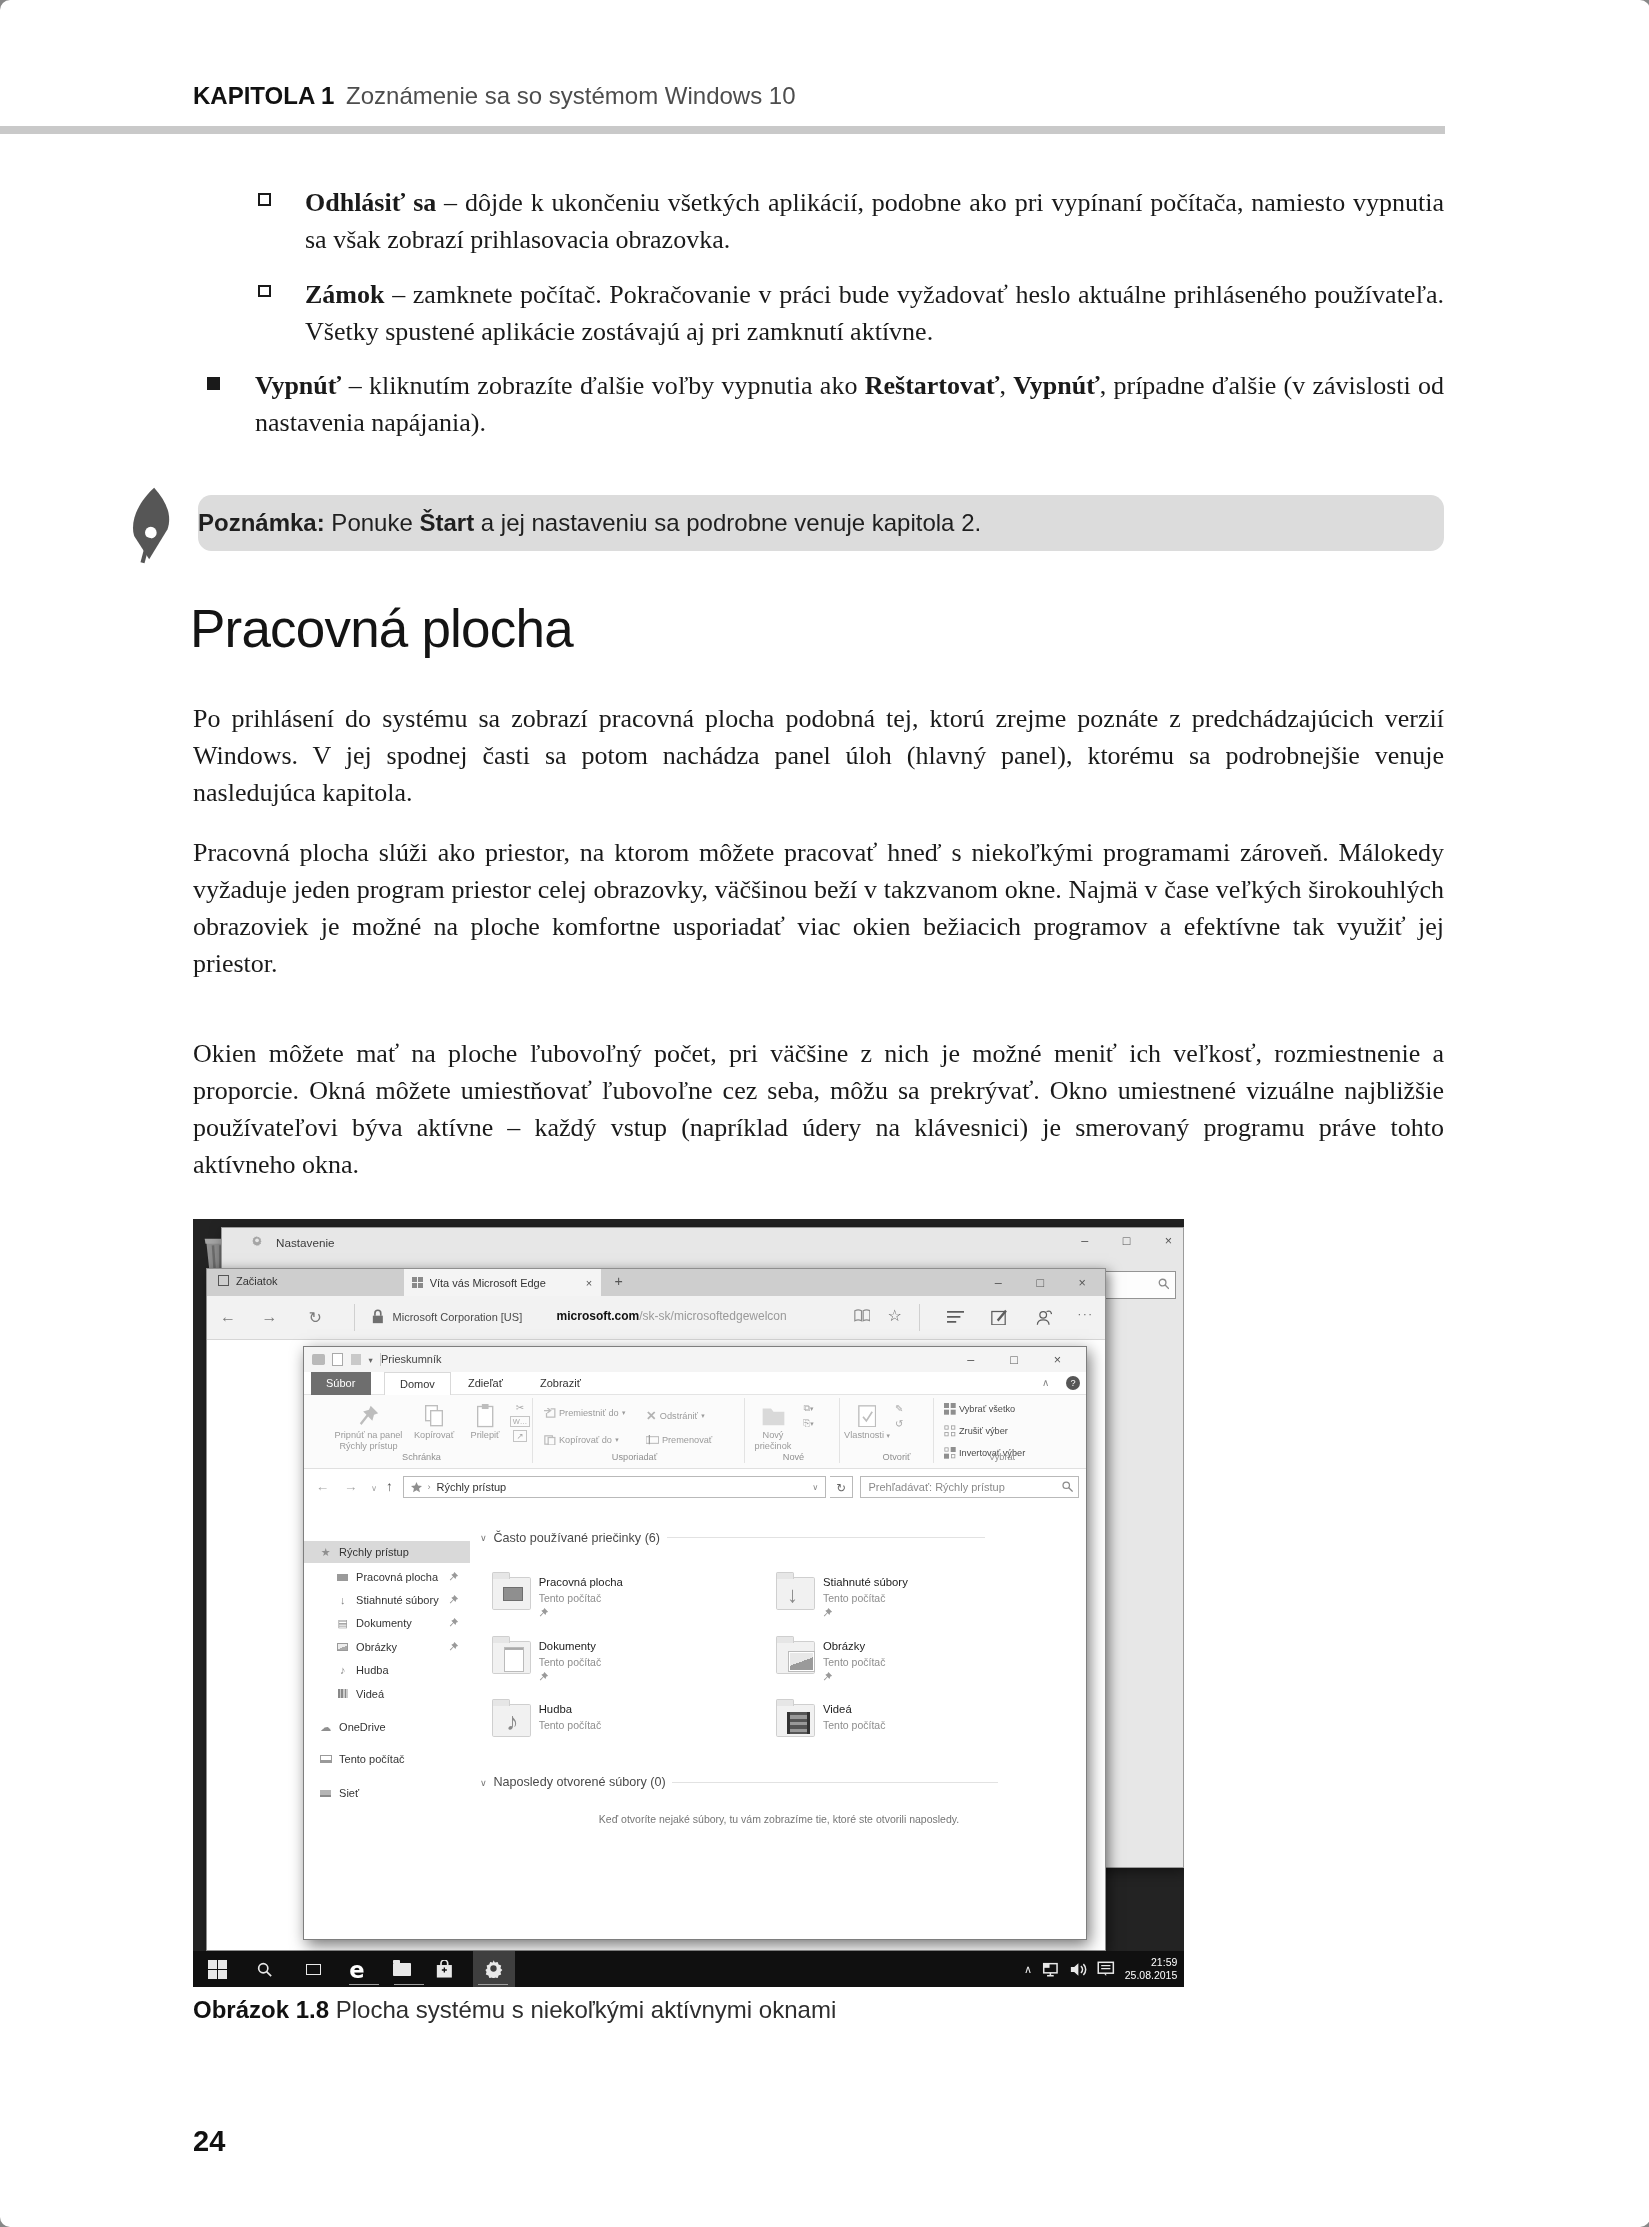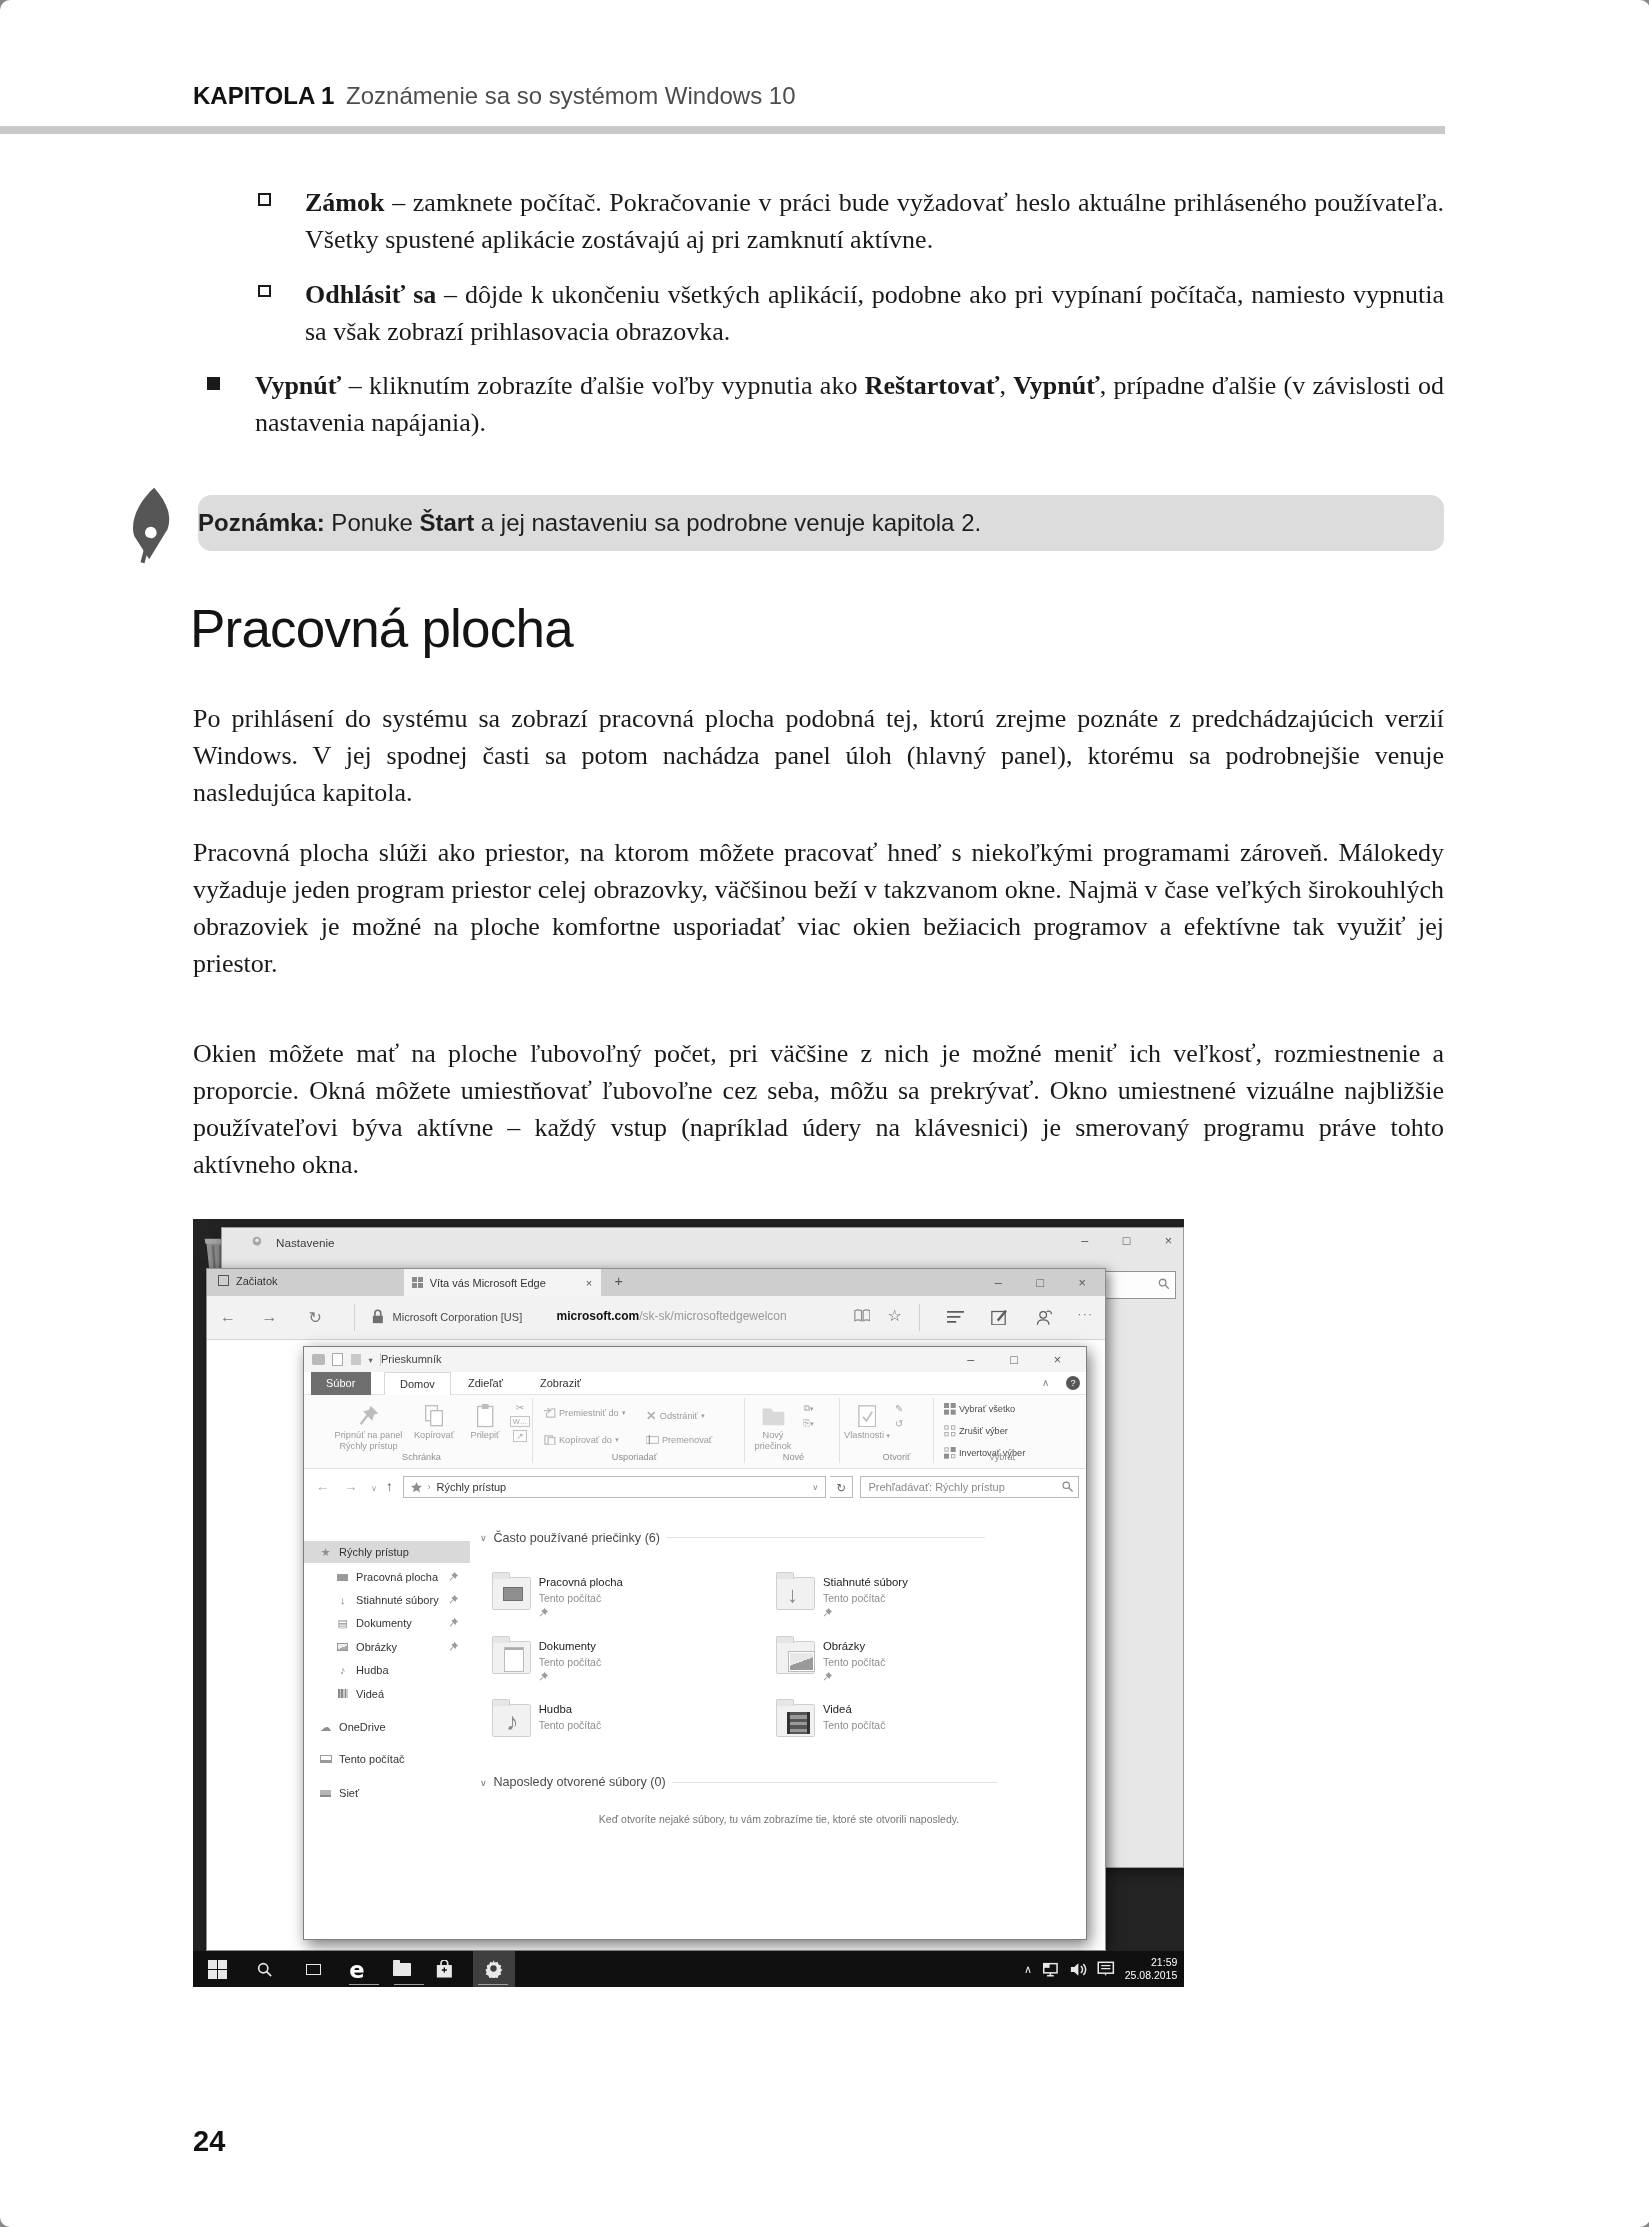--- a/index.html
+++ b/index.html
@@ -153,25 +153,25 @@
 <div id="page">
 
   <div class="bk-header">
     <span class="chap">KAPITOLA 1</span><span class="chap-title">Zoznámenie sa so systémom Windows 10</span>
   </div>
   <div class="bk-rule"></div>
 
   <div class="bullets">
     <div class="bullet sub">
       <span class="marker"></span>
-      <b>Zámok</b><span> – zamknete počítač. Pokračovanie v práci bude vyžadovať heslo aktuálne prihláseného používateľa. Všetky spustené aplikácie zostávajú aj pri zamknutí aktívne.</span>
+      <b>Odhlásiť sa</b><span> – dôjde k ukončeniu všetkých aplikácií, podobne ako pri vypínaní počítača, namiesto vypnutia sa však zobrazí prihlasovacia obrazovka.</span>
     </div>
     <div class="bullet sub">
       <span class="marker"></span>
-      <b>Odhlásiť sa</b><span> – dôjde k ukončeniu všetkých aplikácií, podobne ako pri vypínaní počítača, namiesto vypnutia sa však zobrazí prihlasovacia obrazovka.</span>
+      <b>Zámok</b><span> – zamknete počítač. Pokračovanie v práci bude vyžadovať heslo aktuálne prihláseného používateľa. Všetky spustené aplikácie zostávajú aj pri zamknutí aktívne.</span>
     </div>
     <div class="bullet main">
       <span class="marker"></span>
       <span><b>Vypnúť</b> – kliknutím zobrazíte ďalšie voľby vypnutia ako <b>Reštartovať</b>, <b>Vypnúť</b>, prípadne ďalšie (v závislosti od nastavenia napájania).</span>
     </div>
   </div>
 
   <svg class="note-pen" viewBox="0 0 62 96">
     <path d="M36 2 C50 18 58 34 52 52 L30 88 L12 60 C6 40 20 16 36 2 Z" fill="#565656"></path>
     <circle cx="32" cy="56" r="7" fill="#ffffff"></circle>
@@ -634,16 +634,19 @@
             <path d="M8 14.5 L11 18 L11 14.5" fill="#e8e8e8"></path>
           </svg>
         <div class="t-clock">
           <div>21:59</div>
           <div>25.08.2015</div>
         </div>
       </div>
     </div>
   </div>
 
+  <div class="caption">
+    <b>Obrázok 1.8</b><span> Plocha systému s niekoľkými aktívnymi oknami</span>
+  </div>
   <div class="pageno">24</div>
 
 </div>
 
 
 </body></html>

